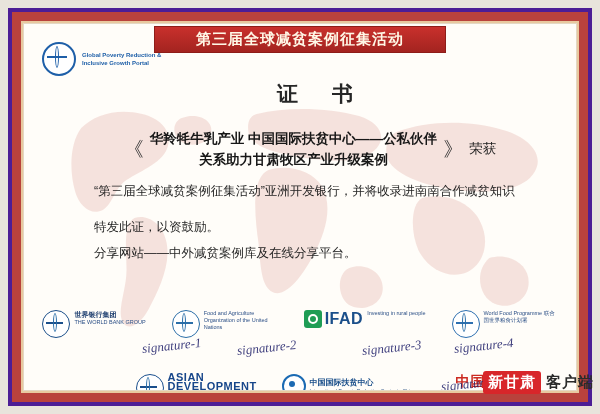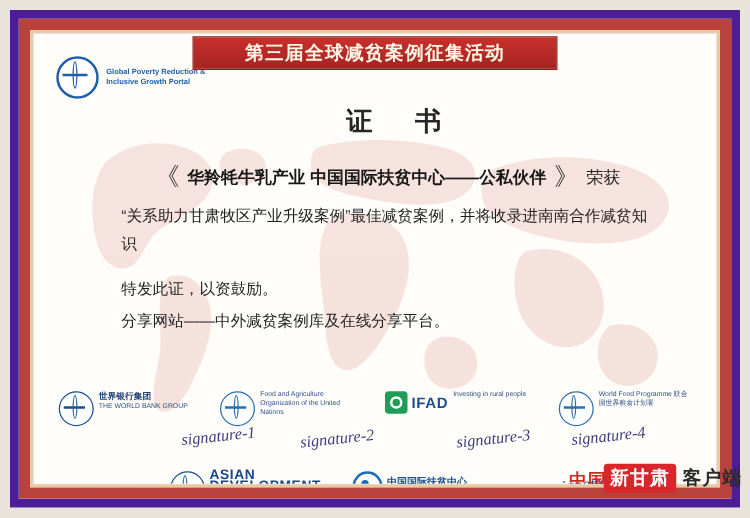--- a/index.html
+++ b/index.html
@@ -21,21 +21,21 @@
   }
 
   
   .cert-frame {
     position: absolute;
     left: 8px;
     top: 8px;
     width: 584px;
     height: 398px;
     background: #fdfcf8;
-    border: 7px solid #4c1d95;
+    border: 4px solid #4c1d95;
     box-sizing: border-box;
     overflow: hidden;
   }
   .frame-band {
     position: absolute;
     left: 0; top: 0; right: 0; bottom: 0;
     border: 9px solid #b9423c;
     box-sizing: border-box;
     background:
       repeating-linear-gradient(90deg, #b9423c 0 4px, #a93a34 4px 8px);
@@ -277,21 +277,21 @@
   .ifad-mark::after {
     content: "";
     position: absolute;
     left: 4px; top: 4px;
     width: 10px; height: 10px;
     border: 2px solid #ffffff;
     border-radius: 50%;
     box-sizing: border-box;
   }
   .ifad-text {
-    font-size: 12px;
+    font-size: 16px;
     font-weight: bold;
     color: #1b4f8a;
     letter-spacing: 0.5px;
     text-align: center;
   }
 
   .adb-badge {
     font-size: 11px;
     font-weight: bold;
     color: #17468a;
@@ -436,25 +436,26 @@
         <span class="ribbon-text">第三届全球减贫案例征集活动</span>
       </div>
 
       <div class="cert-title">证 书</div>
 
       <div class="body-block">
         <div class="award-line">
           <span class="quote-mark">《</span>
           <span class="award-name">
             <span>华羚牦牛乳产业  中国国际扶贫中心——公私伙伴</span><br>
+            <span>关系助力甘肃牧区产业升级案例</span>
           </span>
           <span class="quote-mark">》</span>
           <span class="award-suffix">荣获</span>
         </div>
-        <div class="para para-1">“关系助力甘肃牧区产业升级案例”最佳减贫案例，并将收录进南南合作减贫知识</div>
+        <div class="para para-1">“第三届全球减贫案例征集活动”亚洲开发银行，并将收录进南南合作减贫知识</div>
         <div class="para para-3">特发此证，以资鼓励。</div>
         <div class="para para-2">分享网站——中外减贫案例库及在线分享平台。</div>
       </div>
 
       <div class="logos-row row1">
         <div class="logo-item">
           <div class="emblem wb"></div>
           <div class="logo-caption">
             <span class="cn">世界银行集团</span>
             <span>THE WORLD BANK GROUP</span>

